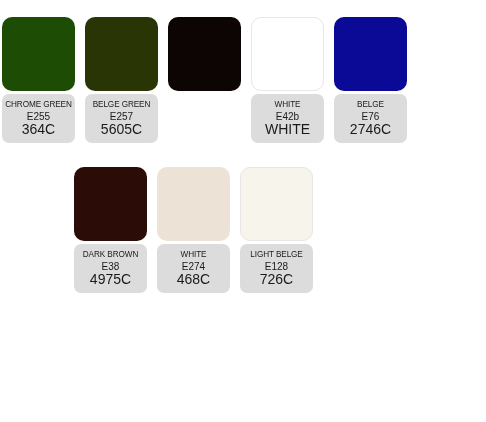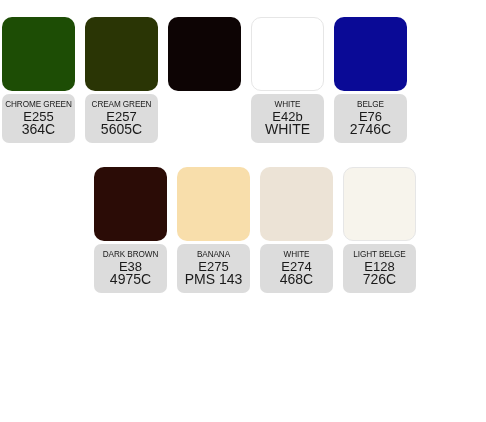--- a/index.html
+++ b/index.html
@@ -27,21 +27,21 @@
     position: absolute;
     display: flex;
     flex-direction: row;
     align-items: flex-start;
   }
   #row-1 {
     left: 2px;
     top: 17px;
   }
   #row-2 {
-    left: 94px;
+    left: 74px;
     top: 167px;
   }
   .swatch-card {
     width: 73px;
     margin-right: 10px;
     display: flex;
     flex-direction: column;
     align-items: stretch;
     background: transparent;
   }
@@ -72,21 +72,21 @@
   }
   .swatch-name {
     font-size: 8.2px;
     line-height: 12px;
     color: #1a1a1a;
     text-align: center;
     white-space: nowrap;
     letter-spacing: -0.1px;
   }
   .swatch-code {
-    font-size: 13px;
+    font-size: 10px;
     line-height: 12px;
     color: #1a1a1a;
     text-align: left;
     white-space: nowrap;
   }
   .swatch-pantone {
     font-size: 14px;
     line-height: 12px;
     color: #1a1a1a;
     text-align: center;
@@ -102,21 +102,21 @@
         <div class="swatch-chip" style="background: rgb(29, 77, 5);"></div>
         <div class="swatch-label-panel">
           <div class="swatch-name">CHROME GREEN</div>
           <div class="swatch-code">E255</div>
           <div class="swatch-pantone">364C</div>
         </div>
       </div>
       <div class="swatch-card">
         <div class="swatch-chip" style="background: rgb(42, 53, 5);"></div>
         <div class="swatch-label-panel">
-          <div class="swatch-name">CREAM GREEN</div>
+          <div class="swatch-name">BELGE GREEN</div>
           <div class="swatch-code">E257</div>
           <div class="swatch-pantone">5605C</div>
         </div>
       </div>
       <div class="swatch-card">
         <div class="swatch-chip" style="background: rgb(13, 4, 4);"></div>
       </div>
       <div class="swatch-card">
         <div class="swatch-chip has-outline" style="background: rgb(255, 255, 255);"></div>
         <div class="swatch-label-panel">
@@ -137,28 +137,20 @@
   <div class="swatch-row" id="row-2">
       <div class="swatch-card">
         <div class="swatch-chip" style="background: rgb(43, 12, 6);"></div>
         <div class="swatch-label-panel">
           <div class="swatch-name">DARK BROWN</div>
           <div class="swatch-code">E38</div>
           <div class="swatch-pantone">4975C</div>
         </div>
       </div>
       <div class="swatch-card">
-        <div class="swatch-chip" style="background: rgb(248, 222, 171);"></div>
-        <div class="swatch-label-panel">
-          <div class="swatch-name">BANANA</div>
-          <div class="swatch-code">E275</div>
-          <div class="swatch-pantone">PMS 143</div>
-        </div>
-      </div>
-      <div class="swatch-card">
         <div class="swatch-chip" style="background: rgb(236, 227, 214);"></div>
         <div class="swatch-label-panel">
           <div class="swatch-name">WHITE</div>
           <div class="swatch-code">E274</div>
           <div class="swatch-pantone">468C</div>
         </div>
       </div>
       <div class="swatch-card">
         <div class="swatch-chip has-outline" style="background: rgb(247, 244, 236);"></div>
         <div class="swatch-label-panel">

